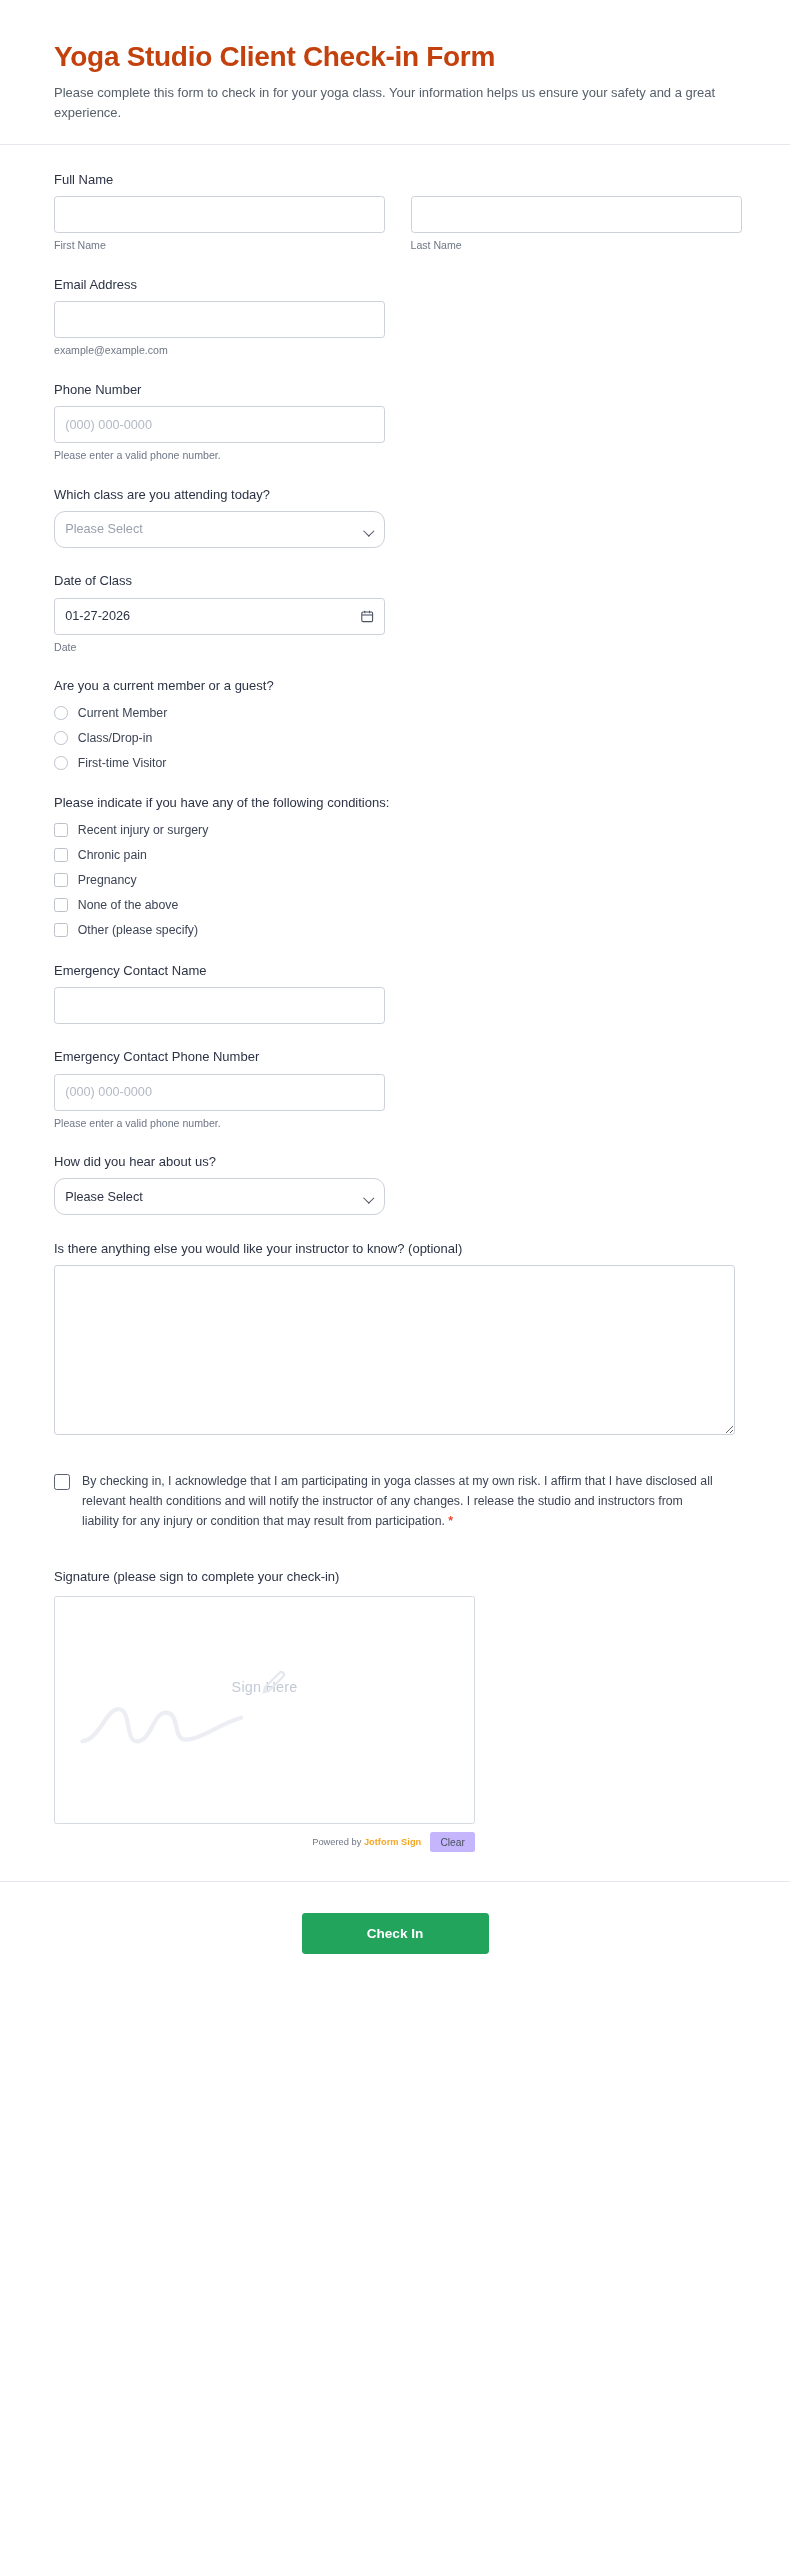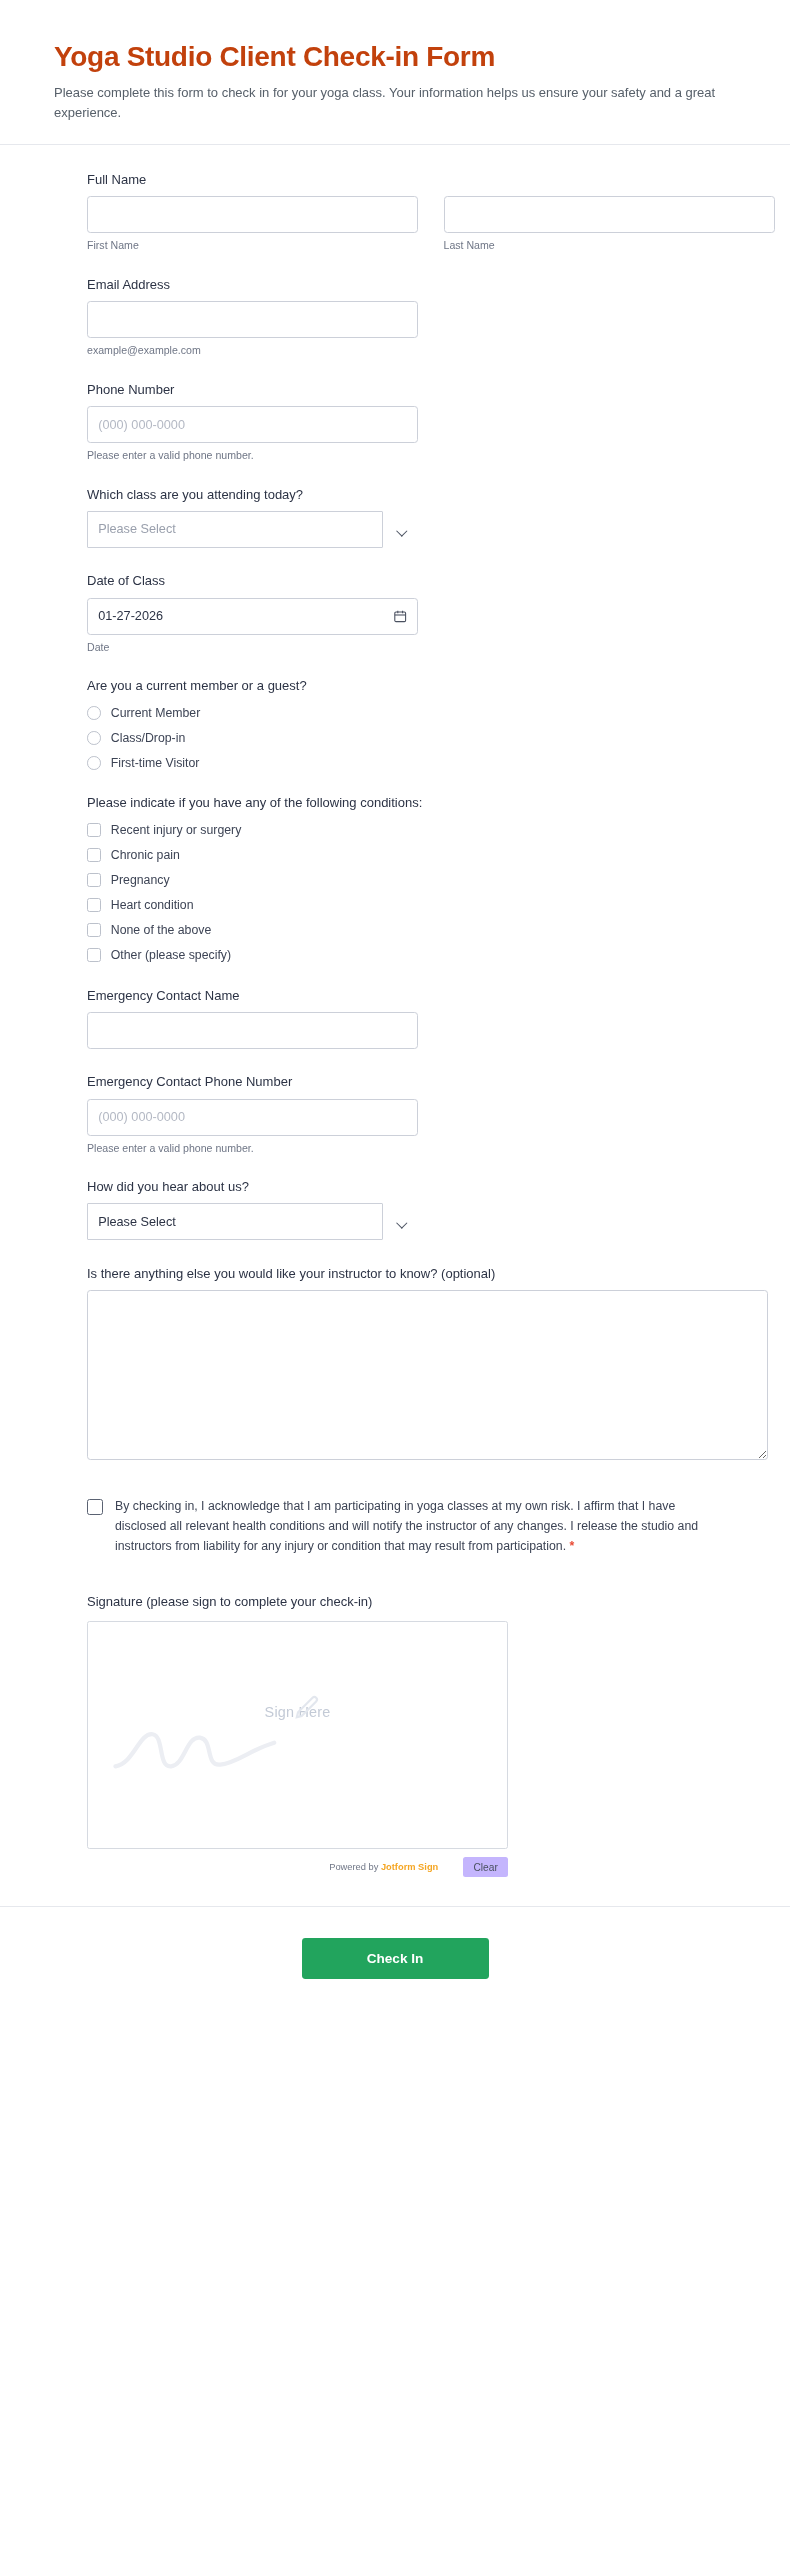--- a/index.html
+++ b/index.html
@@ -32,21 +32,20 @@
   }
   .form-subtitle {
     font-size: 13px;
     line-height: 1.5;
     color: #57606a;
     margin: 0;
     max-width: 680px;
   }
   .form-body {
     padding: 27px 68px 0 54px;
-    margin-left: 33px;
   }
   .field {
     margin-bottom: 25.5px;
   }
   .field-label {
     font-size: 13px;
     color: #2c3345;
     margin-bottom: 9.3px;
     display: block;
     font-weight: normal;
@@ -77,24 +76,24 @@
     outline: none;
   }
   input.txt::placeholder {
     color: #b4b9c4;
   }
   .select-wrap {
     position: relative;
     width: 331px;
   }
   select {
-    width: 296px;
+    width: 331px;
     height: 37px;
     border: 0.8px solid #ccd0d9;
-    border-radius: 1px;
+    border-radius: 11px;
     padding: 0 29px 0 10.2px;
     font-size: 12.7px;
     color: #2c3345;
     font-family: "Liberation Sans", sans-serif;
     background: #fff;
     -webkit-appearance: none;
     appearance: none;
     outline: none;
   }
   select.placeholder-select {
@@ -221,21 +220,21 @@
   .sig-stroke {
     position: absolute;
     left: 20.4px;
     top: 92px;
   }
   .sig-footer {
     width: 421px;
     display: flex;
     align-items: center;
     justify-content: flex-end;
-    gap: 25px;
+    gap: 9px;
     margin-top: 8.5px;
   }
   .powered {
     font-size: 9.3px;
     color: #6f7686;
   }
   .powered .brand {
     color: #f5a623;
     font-weight: bold;
   }
@@ -356,24 +355,20 @@
       <div class="check-row">
         <span class="check-mark"></span>
         <span class="opt-label">Chronic pain</span>
       </div>
       <div class="check-row">
         <span class="check-mark"></span>
         <span class="opt-label">Pregnancy</span>
       </div>
       <div class="check-row">
         <span class="check-mark"></span>
-        <span class="opt-label">Heart condition</span>
-      </div>
-      <div class="check-row">
-        <span class="check-mark"></span>
         <span class="opt-label">None of the above</span>
       </div>
       <div class="check-row">
         <span class="check-mark"></span>
         <span class="opt-label">Other (please specify)</span>
       </div>
     </div>
 
     <div class="field">
       <span class="field-label">Emergency Contact Name</span>

